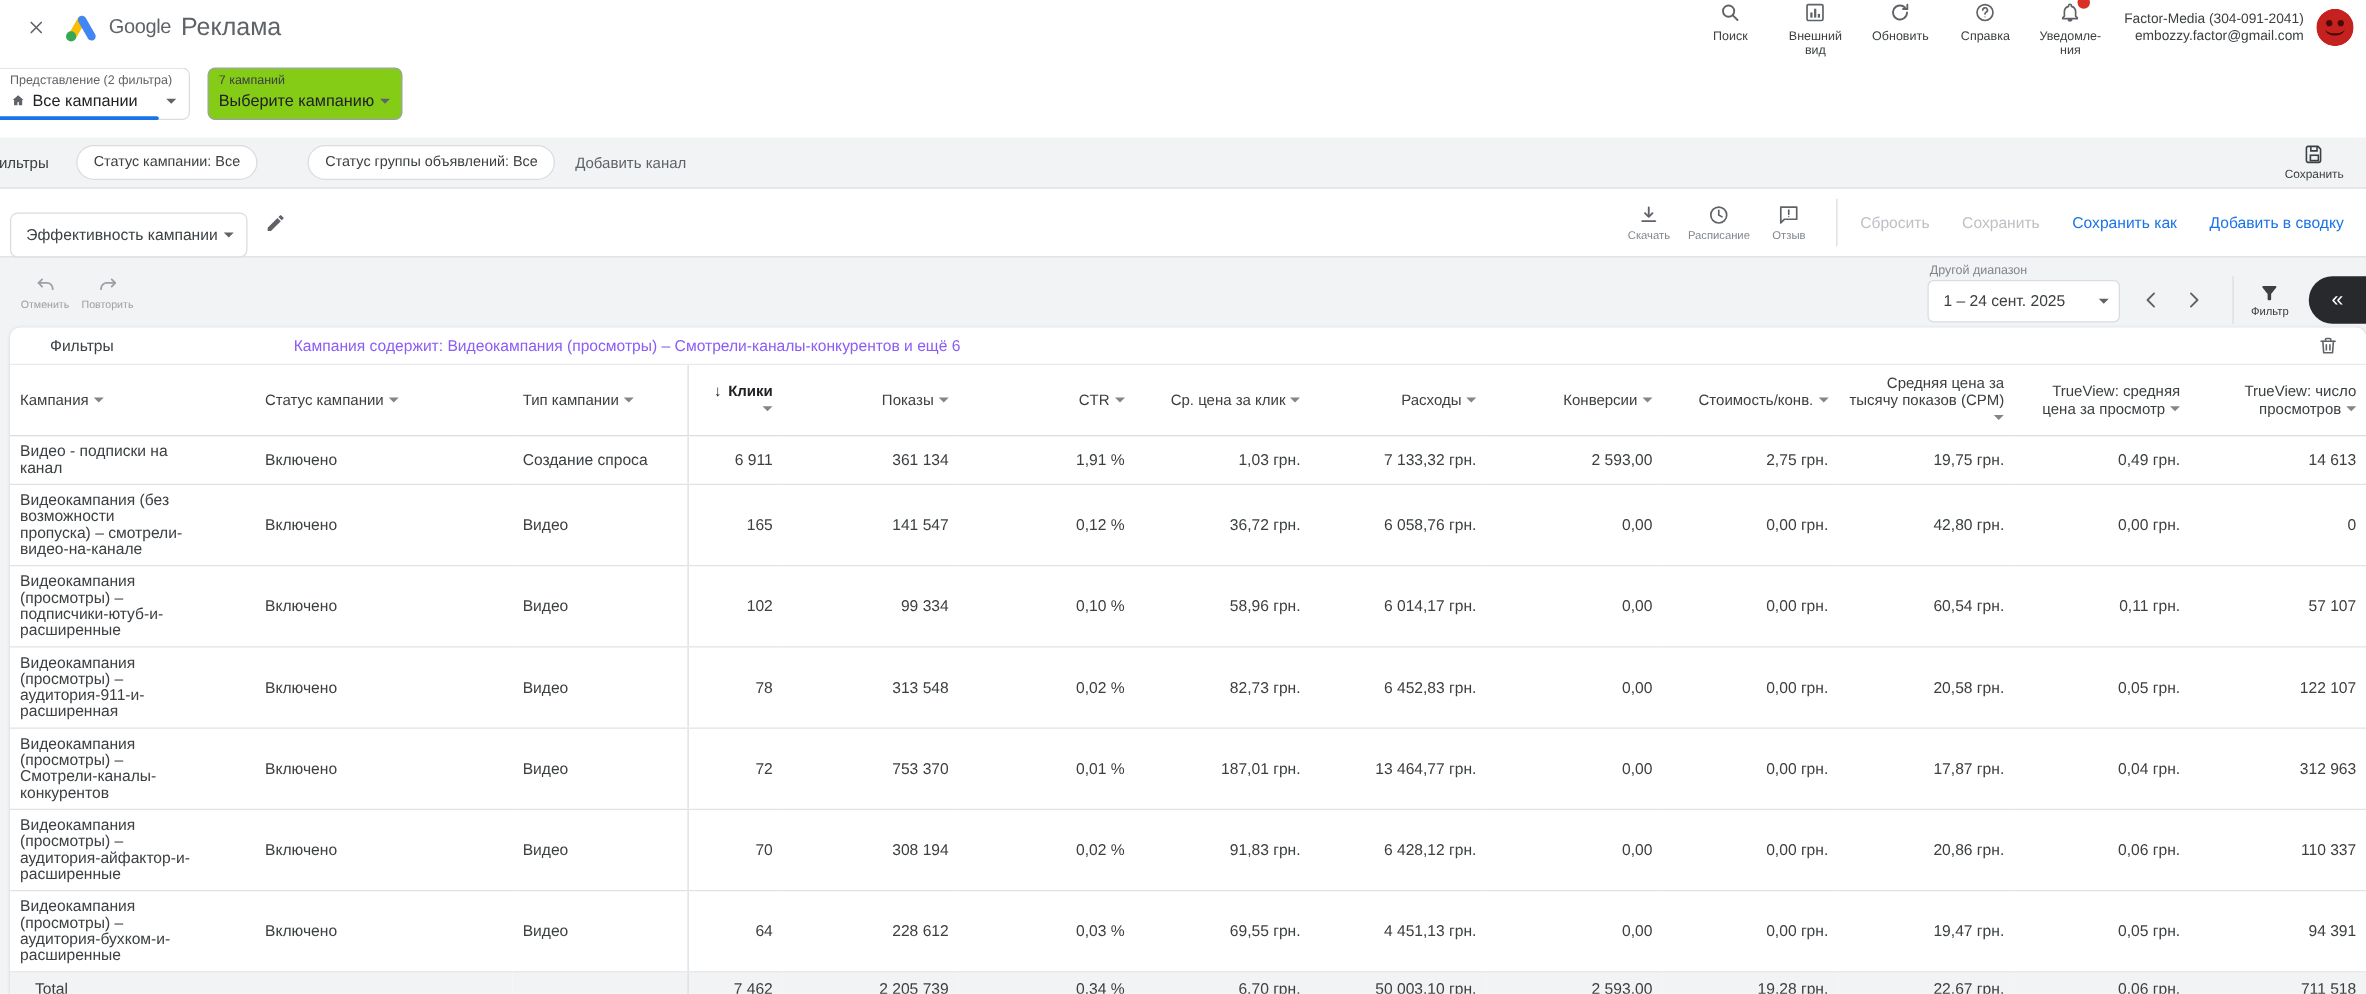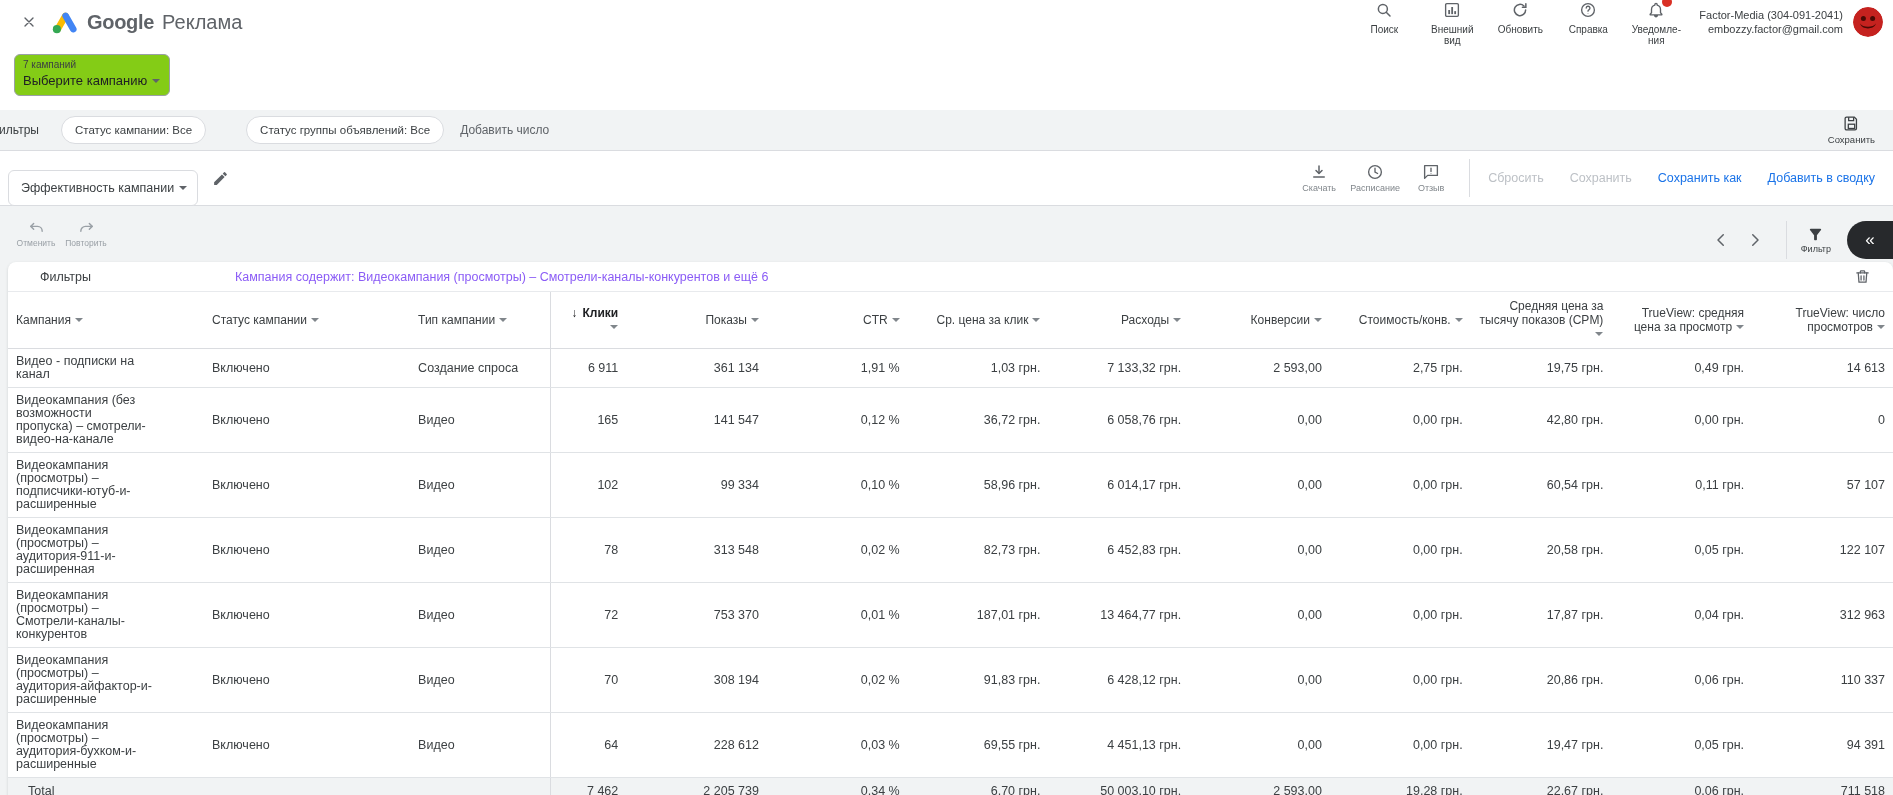--- a/index.html
+++ b/index.html
@@ -9,21 +9,21 @@
     background:#fff;color:#3c4043;
   }
   .ic{display:inline-flex;align-items:center;justify-content:center;line-height:0;}
   .ic svg{display:block;}
   .caret{display:inline-block;width:0;height:0;border-left:4px solid transparent;border-right:4px solid transparent;border-top:4px solid #5f6368;vertical-align:middle;margin-left:5px;}
 
   
   .topbar{height:44px;display:flex;align-items:center;padding:0 10px 0 12px;background:#fff;}
   .close-btn{width:34px;height:34px;display:flex;align-items:center;justify-content:center;color:#5f6368;cursor:pointer;}
   .brand{display:flex;align-items:center;gap:8px;margin-left:6px;}
-  .brand .g{font-size:20px;font-weight:700;color:#5f6368;letter-spacing:-.3px;}
+  .brand .g{font-size:16px;font-weight:400;color:#5f6368;letter-spacing:-.3px;}
   .brand .p{font-size:20px;color:#5f6368;font-weight:400;}
   .topbar-spacer{flex:1;}
   .tb-actions{display:flex;align-items:flex-start;gap:10px;margin-right:14px;}
   .tb-action{display:flex;flex-direction:column;align-items:center;width:58px;cursor:pointer;padding-top:3px;}
   .tb-ic-wrap{position:relative;color:#5f6368;height:20px;}
   .badge{position:absolute;top:-4px;right:-7px;width:10px;height:10px;border-radius:50%;background:#d93025;}
   .tb-label{font-size:10px;color:#3c4043;margin-top:3px;text-align:center;line-height:11px;max-width:56px;}
   .account{text-align:right;font-size:11px;line-height:14px;color:#3c4043;margin-right:10px;white-space:nowrap;}
   .avatar{width:30px;height:30px;border-radius:50%;overflow:hidden;flex:0 0 auto;cursor:pointer;}
 
@@ -184,38 +184,51 @@
     <svg width="30" height="30" viewBox="0 0 24 24">
       <circle cx="12" cy="12" r="12" fill="#c5221f"></circle>
       <circle cx="8.3" cy="9.2" r="2" fill="#4a0a05"></circle>
       <circle cx="15.7" cy="9.2" r="2" fill="#4a0a05"></circle>
       <path d="M5.8 13.2c1.8 3.4 10.6 3.4 12.4 0-0.9 5.2-11.5 5.2-12.4 0z" fill="#4a0a05"></path>
     </svg>
   </div>
 </header>
 
 <div class="selector-row">
+  <div class="sel-box view">
+    <div class="sel-label">Представление (2 фильтра)</div>
+    <div class="sel-value">
+      <span class="ic">
+        <svg width="13" height="13" viewBox="0 0 24 24" fill="#5f6368">
+            <path d="M12 4 4 11h2v8h5v-5h2v5h5v-8h2z"></path>
+          </svg>
+      </span>
+      <span>Все кампании</span>
+      <span class="caret"></span>
+    </div>
+    <div class="blue-underline"></div>
+  </div>
   <div class="sel-box camp">
     <div class="sel-label" style="color:#3c4043;">7 кампаний</div>
     <div class="sel-value">
       <span>Выберите кампанию</span>
       <span class="caret"></span>
     </div>
   </div>
 </div>
 
 <div class="workspace">
 
   <div class="chipbar">
     <span class="chipbar-label">Фильтры</span>
     <span style="display:flex;align-items:center;gap:28px;">
         <div class="chip">Статус кампании: Все</div>
         <div class="chip">Статус группы объявлений: Все</div>
       </span>
-    <span class="add-filter">Добавить число</span>
+    <span class="add-filter">Добавить канал</span>
     <span class="chip-spacer"></span>
     <div class="save-view">
       <span class="ic">
         <svg width="17" height="17" viewBox="0 0 24 24" fill="none" stroke="currentColor" stroke-width="1.8">
             <path d="M5 3h11l3 3v13a2 2 0 0 1-2 2H5a2 2 0 0 1-2-2V5a2 2 0 0 1 2-2z"></path>
             <path d="M8 3v5h7V3"></path>
             <rect x="7.5" y="13" width="9" height="6"></rect>
           </svg>
       </span>
       <span class="lbl">Сохранить</span>
@@ -288,20 +301,27 @@
         <span class="ic">
           <svg width="17" height="17" viewBox="0 0 24 24" fill="none" stroke="currentColor" stroke-width="2" stroke-linecap="round" stroke-linejoin="round">
               <path d="m16 5 4 4-4 4"></path>
               <path d="M20 9h-9.5A6.5 6.5 0 0 0 4 15.5V16"></path>
             </svg>
         </span>
         <span class="lbl">Повторить</span>
       </div>
     </div>
     <div class="cr-spacer"></div>
+    <div class="date-group">
+      <span class="date-label">Другой диапазон</span>
+      <div class="date-box">
+        <span>1 – 24 сент. 2025</span>
+        <span class="caret"></span>
+      </div>
+    </div>
     <div class="chev first">
       <span class="ic">
         <svg width="18" height="18" viewBox="0 0 24 24" fill="none" stroke="currentColor" stroke-width="2" stroke-linecap="round" stroke-linejoin="round">
             <path d="M15 5l-7 7 7 7"></path>
           </svg>
       </span>
     </div>
     <div class="chev">
       <span class="ic">
         <svg width="18" height="18" viewBox="0 0 24 24" fill="none" stroke="currentColor" stroke-width="2" stroke-linecap="round" stroke-linejoin="round">

